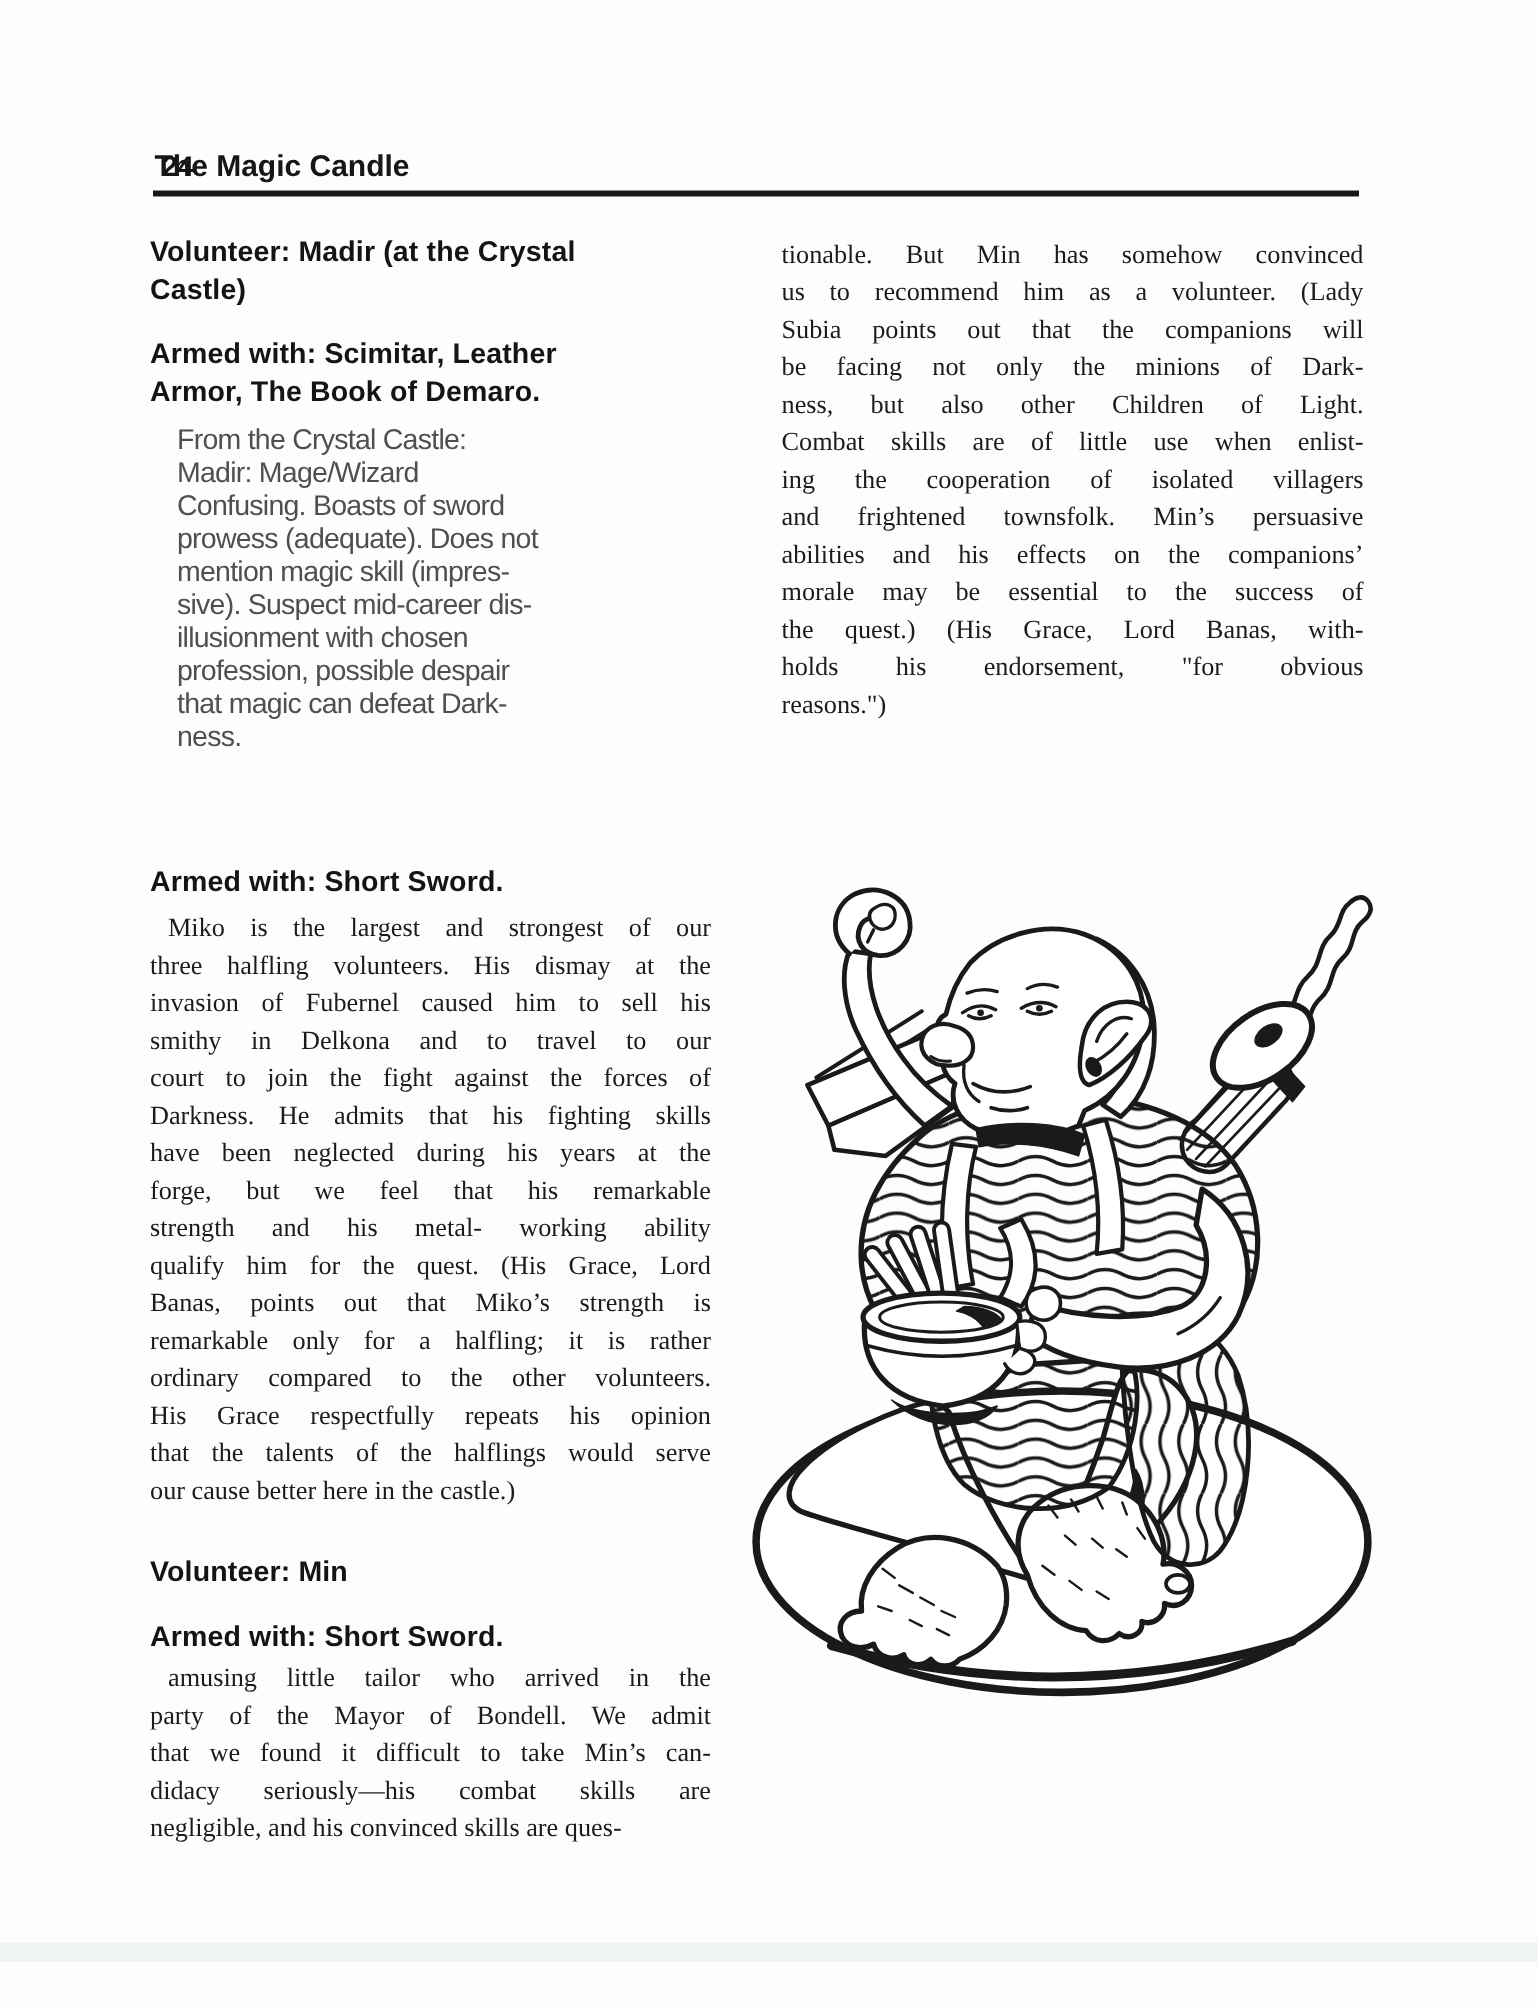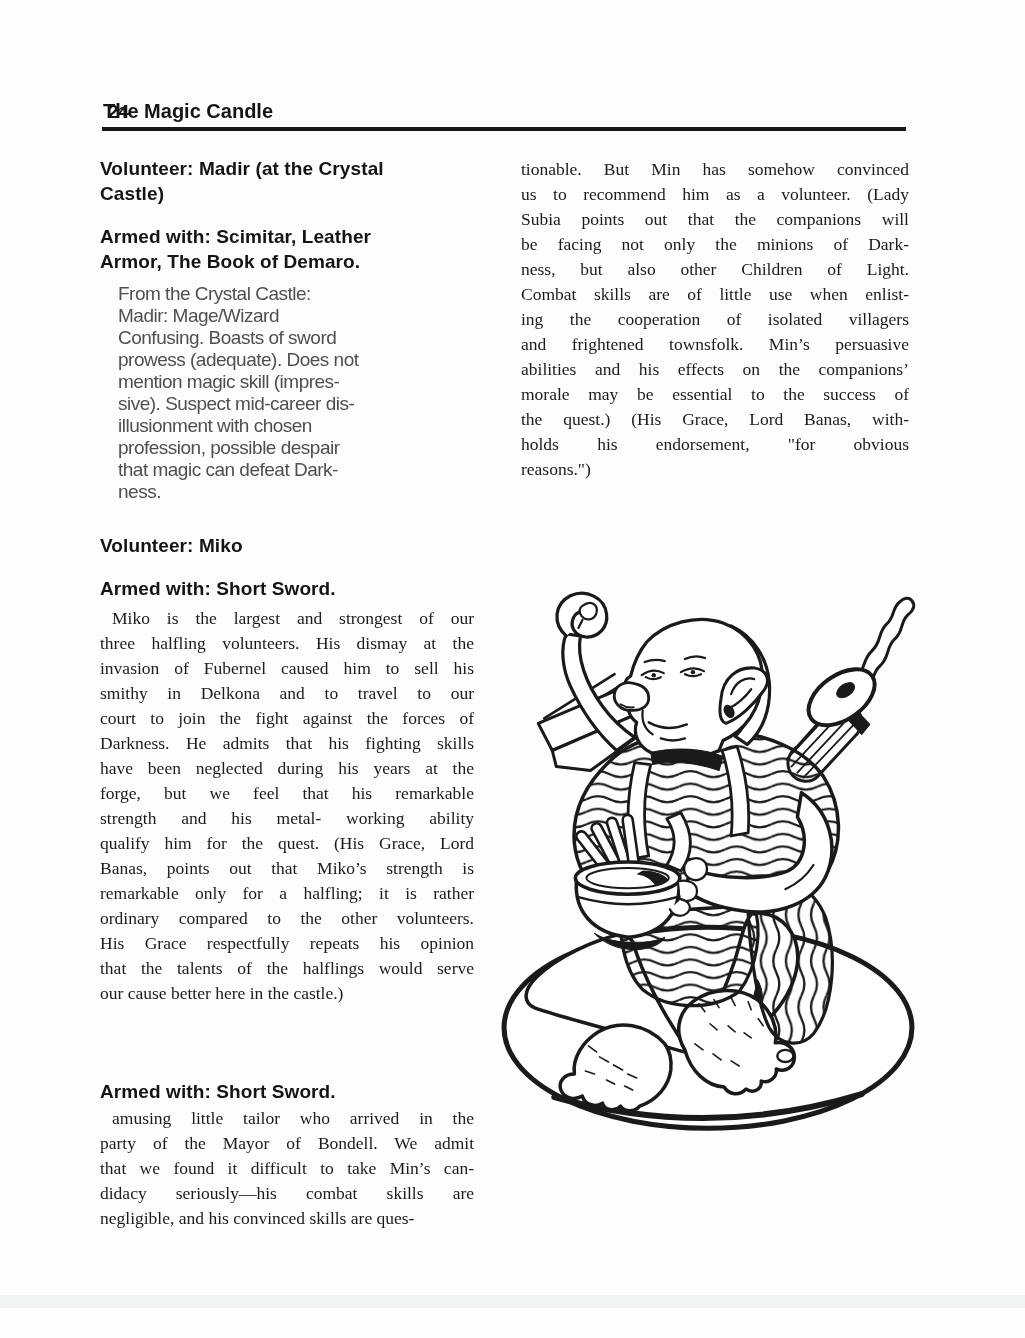--- a/index.html
+++ b/index.html
@@ -78,41 +78,41 @@
 Madir: Mage/Wizard
 Confusing. Boasts of sword
 prowess (adequate). Does not
 mention magic skill (impres-
 sive). Suspect mid-career dis-
 illusionment with chosen
 profession, possible despair
 that magic can defeat Dark-
 ness.</div>
 
-  <div class="abs heading lcol" style="top:533px">Volunteer: Miko</div>
   <div class="abs heading lcol" style="top:576px">Armed with: Short Sword.</div>
   <div class="abs para lcol indent" style="top:606px">
       <div class="jline">Miko is the largest and strongest of our</div>
       <div class="jline">three halfling volunteers. His dismay at the</div>
       <div class="jline">invasion of Fubernel caused him to sell his</div>
       <div class="jline">smithy in Delkona and to travel to our</div>
       <div class="jline">court to join the fight against the forces of</div>
       <div class="jline">Darkness. He admits that his fighting skills</div>
       <div class="jline">have been neglected during his years at the</div>
       <div class="jline">forge, but we feel that his remarkable</div>
       <div class="jline">strength and his metal- working ability</div>
       <div class="jline">qualify him for the quest. (His Grace, Lord</div>
       <div class="jline">Banas, points out that Miko’s strength is</div>
       <div class="jline">remarkable only for a halfling; it is rather</div>
       <div class="jline">ordinary compared to the other volunteers.</div>
       <div class="jline">His Grace respectfully repeats his opinion</div>
       <div class="jline">that the talents of the halflings would serve</div>
       <div class="jline last">our cause better here in the castle.)</div>
     </div>
 
+  <div class="abs heading lcol" style="top:1036px">Volunteer: Min</div>
   <div class="abs heading lcol" style="top:1079px">Armed with: Short Sword.</div>
   <div class="abs para lcol indent" style="top:1106px">
       <div class="jline">amusing little tailor who arrived in the</div>
       <div class="jline">party of the Mayor of Bondell. We admit</div>
       <div class="jline">that we found it difficult to take Min’s can-</div>
       <div class="jline">didacy seriously—his combat skills are</div>
       <div class="jline last">negligible, and his convinced skills are ques-</div>
     </div>
 
   <div class="abs para rcol" style="top:157px">

